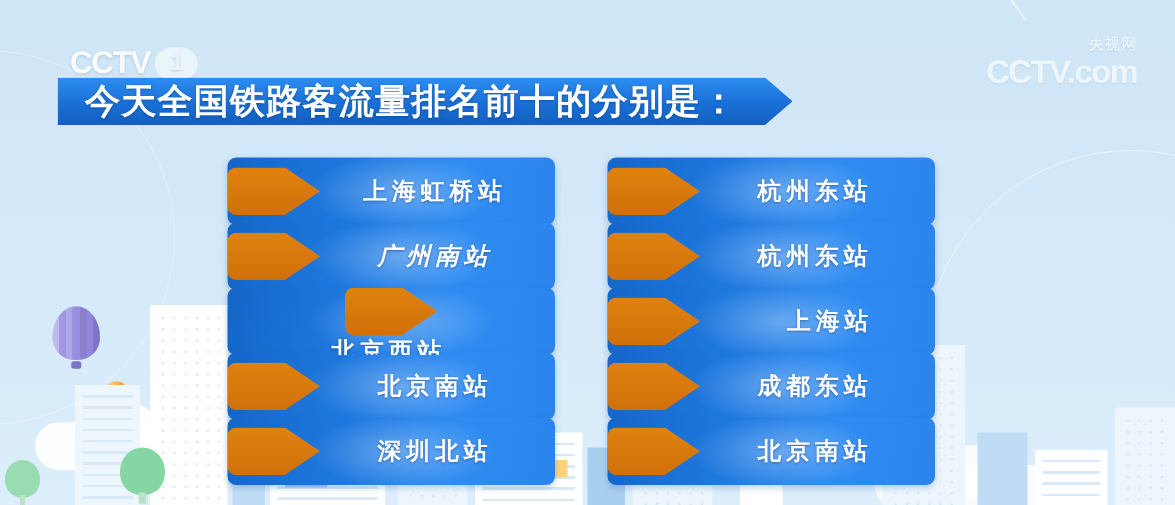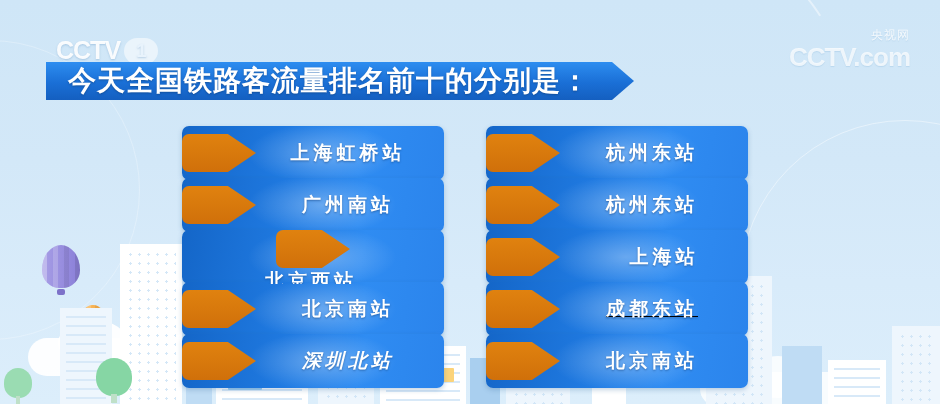--- a/index.html
+++ b/index.html
@@ -273,49 +273,49 @@
     <div class="banner">
       <span class="banner-text">今天全国铁路客流量排名前十的分别是：</span>
     </div>
   </div>
 
   <div class="list" id="station-list">
       <div class="pill" style="grid-area: 1 / 1;">
         <div class="pill-tag"></div>
         <div class="pill-label">上海虹桥站</div>
       </div>
-      <div class="pill" style="grid-area: 2 / 1;">
+      <div class="pill" style="grid-area: 2 / 1; font-style: italic;">
         <div class="pill-tag"></div>
         <div class="pill-label">广州南站</div>
       </div>
       <div class="pill" style="grid-area: 3 / 1; flex-direction: column;">
         <div class="pill-tag"></div>
         <div class="pill-label">北京西站</div>
       </div>
       <div class="pill" style="grid-area: 4 / 1;">
         <div class="pill-tag"></div>
         <div class="pill-label">北京南站</div>
       </div>
-      <div class="pill" style="grid-area: 5 / 1; font-style: italic;">
+      <div class="pill" style="grid-area: 5 / 1;">
         <div class="pill-tag"></div>
         <div class="pill-label">深圳北站</div>
       </div>
       <div class="pill" style="grid-area: 1 / 2;">
         <div class="pill-tag"></div>
         <div class="pill-label">杭州东站</div>
       </div>
       <div class="pill" style="grid-area: 2 / 2;">
         <div class="pill-tag"></div>
         <div class="pill-label">杭州东站</div>
       </div>
       <div class="pill" style="grid-area: 3 / 2; gap: 24px;">
         <div class="pill-tag"></div>
         <div class="pill-label">上海站</div>
       </div>
-      <div class="pill" style="grid-area: 4 / 2; text-decoration: underline;">
+      <div class="pill" style="grid-area: 4 / 2;">
         <div class="pill-tag"></div>
         <div class="pill-label">成都东站</div>
       </div>
       <div class="pill" style="grid-area: 5 / 2;">
         <div class="pill-tag"></div>
         <div class="pill-label">北京南站</div>
       </div>
     </div>
 
 </div>

